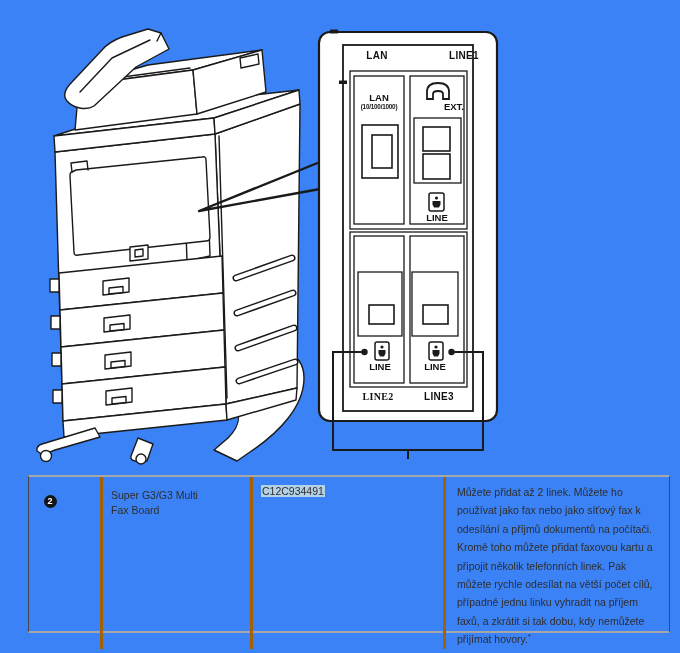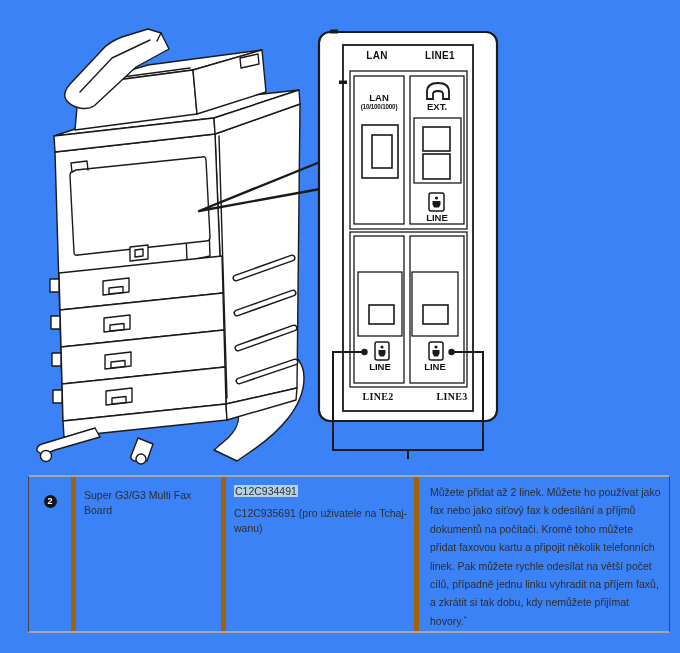--- a/index.html
+++ b/index.html
@@ -10,21 +10,21 @@
   .lbl{position:absolute;text-align:center;color:#111;font-weight:bold;white-space:nowrap;}
   .lbl-header{font-size:10px;letter-spacing:.3px;}
   .lbl-small{font-size:9.5px;}
   .lbl-tiny{font-size:6.3px;font-weight:bold;letter-spacing:-0.2px;}
   
   .spec-table{position:absolute;left:28px;top:475px;width:642px;height:158px;
     display:grid;grid-template-columns:42px 150px 193px 1fr;
     border-top:2px solid #a6a6a6;border-bottom:2px solid #a6a6a6;
     border-left:1px solid #474747;border-right:1px solid #474747;box-sizing:border-box;}
   .cell{box-sizing:border-box;font-size:10.5px;line-height:14.5px;color:#2e2e2e;}
-  .cell + .cell{border-left:5px solid #a16207;}
+  .cell + .cell{border-left:3px solid #a16207;margin-left:29px;}
   .cell-marker{padding-top:16px;text-align:center;}
   .marker-badge{display:inline-block;width:13px;height:13px;border-radius:50%;
     background:#151515;color:#fff;font-size:9px;font-weight:bold;line-height:13px;text-align:center;}
   .cell-name{padding:11px 8px 0 8px;}
   .cell-codes{padding:7px 4px 0 8px;}
   .code-item{margin-bottom:7px;line-height:15px;}
   .code-highlight{background:#b3d2e8;padding:0 1px;}
   .cell-desc{padding:6px 8px 0 11px;line-height:18.4px;}
   sup.fn{font-size:7px;line-height:0;}
 </style>
@@ -166,39 +166,38 @@
 
     <g stroke="#1a1a1a" stroke-width="2" fill="none">
       <path d="M364,352 L333,352 L333,450 L483,450 L483,352 L452,352"></path>
       <path d="M408,450 L408,459"></path>
       <circle cx="364.5" cy="352" r="3.2" fill="#1a1a1a" stroke="none"></circle>
       <circle cx="451.5" cy="352" r="3.2" fill="#1a1a1a" stroke="none"></circle>
     </g>
   </svg>
 
   <div class="lbl lbl-header" style="left:350px;top:50px;width:54px;">LAN</div>
-  <div class="lbl lbl-header" style="left:412px;top:50px;width:56px;">LINE1</div>
+  <div class="lbl lbl-header" style="left:436px;top:50px;width:56px;">LINE1</div>
   <div class="lbl lbl-small" style="left:354px;top:92px;width:50px;">LAN</div>
   <div class="lbl lbl-tiny" style="left:352px;top:103px;width:54px;">(10/100/1000)</div>
-  <div class="lbl lbl-small" style="left:410px;top:101px;width:54px;">EXT.</div>
+  <div class="lbl lbl-small" style="left:410px;top:101px;width:54px;text-align:right;">EXT.</div>
   <div class="lbl lbl-small" style="left:410px;top:212px;width:54px;">LINE</div>
   <div class="lbl lbl-small" style="left:354px;top:361px;width:52px;">LINE</div>
   <div class="lbl lbl-small" style="left:408px;top:361px;width:54px;">LINE</div>
   <div class="lbl lbl-header" style="left:348px;top:391px;width:60px;font-family:Liberation Serif, serif;">LINE2</div>
-  <div class="lbl lbl-header" style="left:422px;top:391px;width:60px;font-family:Liberation Serif, serif;">LINE3</div>
+  <div class="lbl lbl-header" style="left:409px;top:391px;width:60px;">LINE3</div>
 
   <div class="spec-table">
     <div class="cell cell-marker">
       <span class="marker-badge">2</span>
     </div>
     <div class="cell cell-name">
       <span>Super G3/G3 Multi Fax Board</span>
     </div>
     <div class="cell cell-codes">
       <div class="code-item"><span class="code-highlight">C12C934491</span><span></span></div>
-      <div class="code-item"><span>C12C935691</span><span> (pro uživatele na Tchaj-wanu)</span></div>
     </div>
     <div class="cell cell-desc">
       <span>Můžete přidat až 2 linek. Můžete ho používat jako fax nebo jako síťový fax k odesílání a příjmů dokumentů na počítači. Kromě toho můžete přidat faxovou kartu a připojit několik telefonních linek. Pak můžete rychle odesílat na větší počet cílů, případně jednu linku vyhradit na příjem faxů, a zkrátit si tak dobu, kdy nemůžete přijímat hovory.</span><sup class="fn">*</sup>
     </div>
   </div>
 
 </div>
 
 </body></html>

